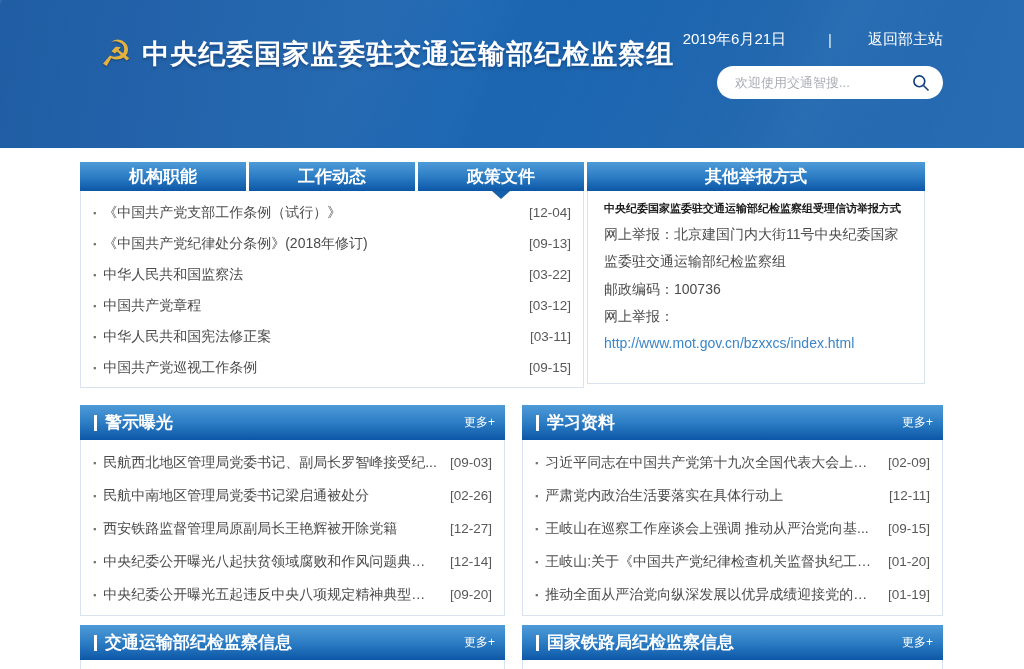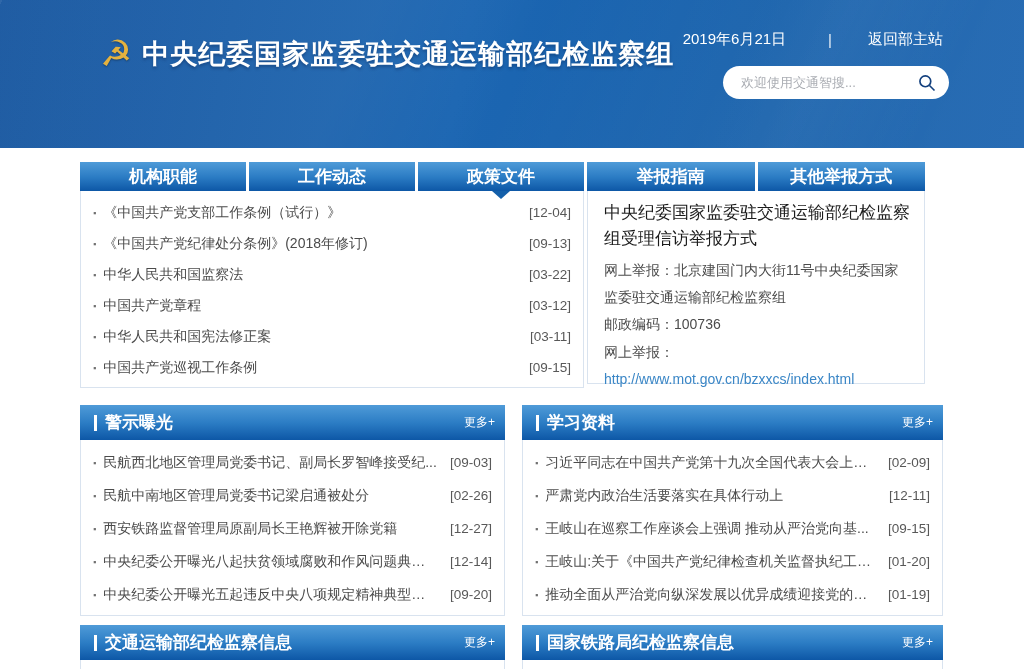--- a/index.html
+++ b/index.html
@@ -16,21 +16,21 @@
       linear-gradient(100deg, #14549e 0%, #1c66b2 45%, #1660ab 75%, #1b63af 100%);
   }
   .brand { position:absolute; left:100px; top:36px; display:flex; align-items:center; }
   .brand .emblem { font-size:36px; color:#e4b23f; line-height:1; margin-right:10px;
     text-shadow:0 1px 2px rgba(0,0,0,0.35); }
   .brand .site-title { color:#ffffff; font-size:27px; font-weight:bold; letter-spacing:1px;
     text-shadow:0 2px 3px rgba(0,20,60,0.35); }
   .header-meta { position:absolute; top:30px; right:81px; color:#ffffff; font-size:15px; display:flex; align-items:center;gap:28px; }
   .header-meta .sep { margin:0 8px 0 14px; opacity:.9; }
   .header-meta a { color:#ffffff; text-decoration:none; }
-  .search-box { position:absolute; top:66px; right:75px; width:226px; height:33px;
+  .search-box { position:absolute; top:66px; right:81px; width:226px; height:33px;
     background:#ffffff; border-radius:17px; display:flex; align-items:center; padding:0 12px 0 18px; }
   .search-box input { flex:1; border:none; outline:none; font-size:13px; color:#444;
     font-family:"Liberation Sans",sans-serif; background:transparent; }
   .search-box input::placeholder { color:#aaadb3; }
   .search-box .mag { width:20px; height:20px; flex:0 0 auto; cursor:pointer; }
 
   
   .content { margin-left:80px; width:863px; }
   .row { display:flex; }
   .row-top { margin-top:14px; }
@@ -65,21 +65,21 @@
   .list-5 li { height:33px; }
   .list-1 { min-height:85px; }
   .list-1 li { height:36px; }
   ul.news .dot { color:#6f6f6f; font-size:9px; margin:0 7px 0 2px; }
   ul.news .t { flex:1; overflow:hidden; white-space:nowrap; text-overflow:ellipsis; }
   ul.news .d { color:#585858; margin-left:12px; font-size:13.5px; }
 
   
   .report-body { border:1px solid #d9e3ef; border-top:none; background:#fff;
     padding:9px 14px 10px 16px; height:193px; }
-  .report-title { font-size:17px; font-weight:normal; color:#1b1b1b; line-height:1.55; margin-bottom:4px; }
+  .report-title { font-size:11px; font-weight:bold; color:#1b1b1b; line-height:1.55; margin-bottom:4px; }
   .report-line { font-size:14px; color:#4b4b4b; line-height:1.95; }
   .report-link { font-size:14px; color:#3a86c6; text-decoration:none; line-height:1.9; display:inline-block; cursor:pointer; }
 </style>
 </head>
 <body>
 
 <div class="site-header">
   <div class="brand">
     <span class="emblem">☭</span>
     <span class="site-title">中央纪委国家监委驻交通运输部纪检监察组</span>
@@ -148,21 +148,20 @@
               <span class="dot">▪</span>
               <span class="t">中国共产党巡视工作条例</span>
               <span class="d">[09-15]</span>
             </li>
           </ul>
       </div>
     </div>
 
     <div class="col-r">
       <div class="tabbar">
-        <div class="tab">举报指南</div>
         <div class="tab">其他举报方式</div>
       </div>
       <div class="report-body">
         <div class="report-title">中央纪委国家监委驻交通运输部纪检监察组受理信访举报方式</div>
         <div class="report-line">网上举报：北京建国门内大街11号中央纪委国家监委驻交通运输部纪检监察组</div>
         <div class="report-line">邮政编码：100736</div>
         <div class="report-line">网上举报：</div>
         <a class="report-link">http://www.mot.gov.cn/bzxxcs/index.html</a>
       </div>
     </div>

